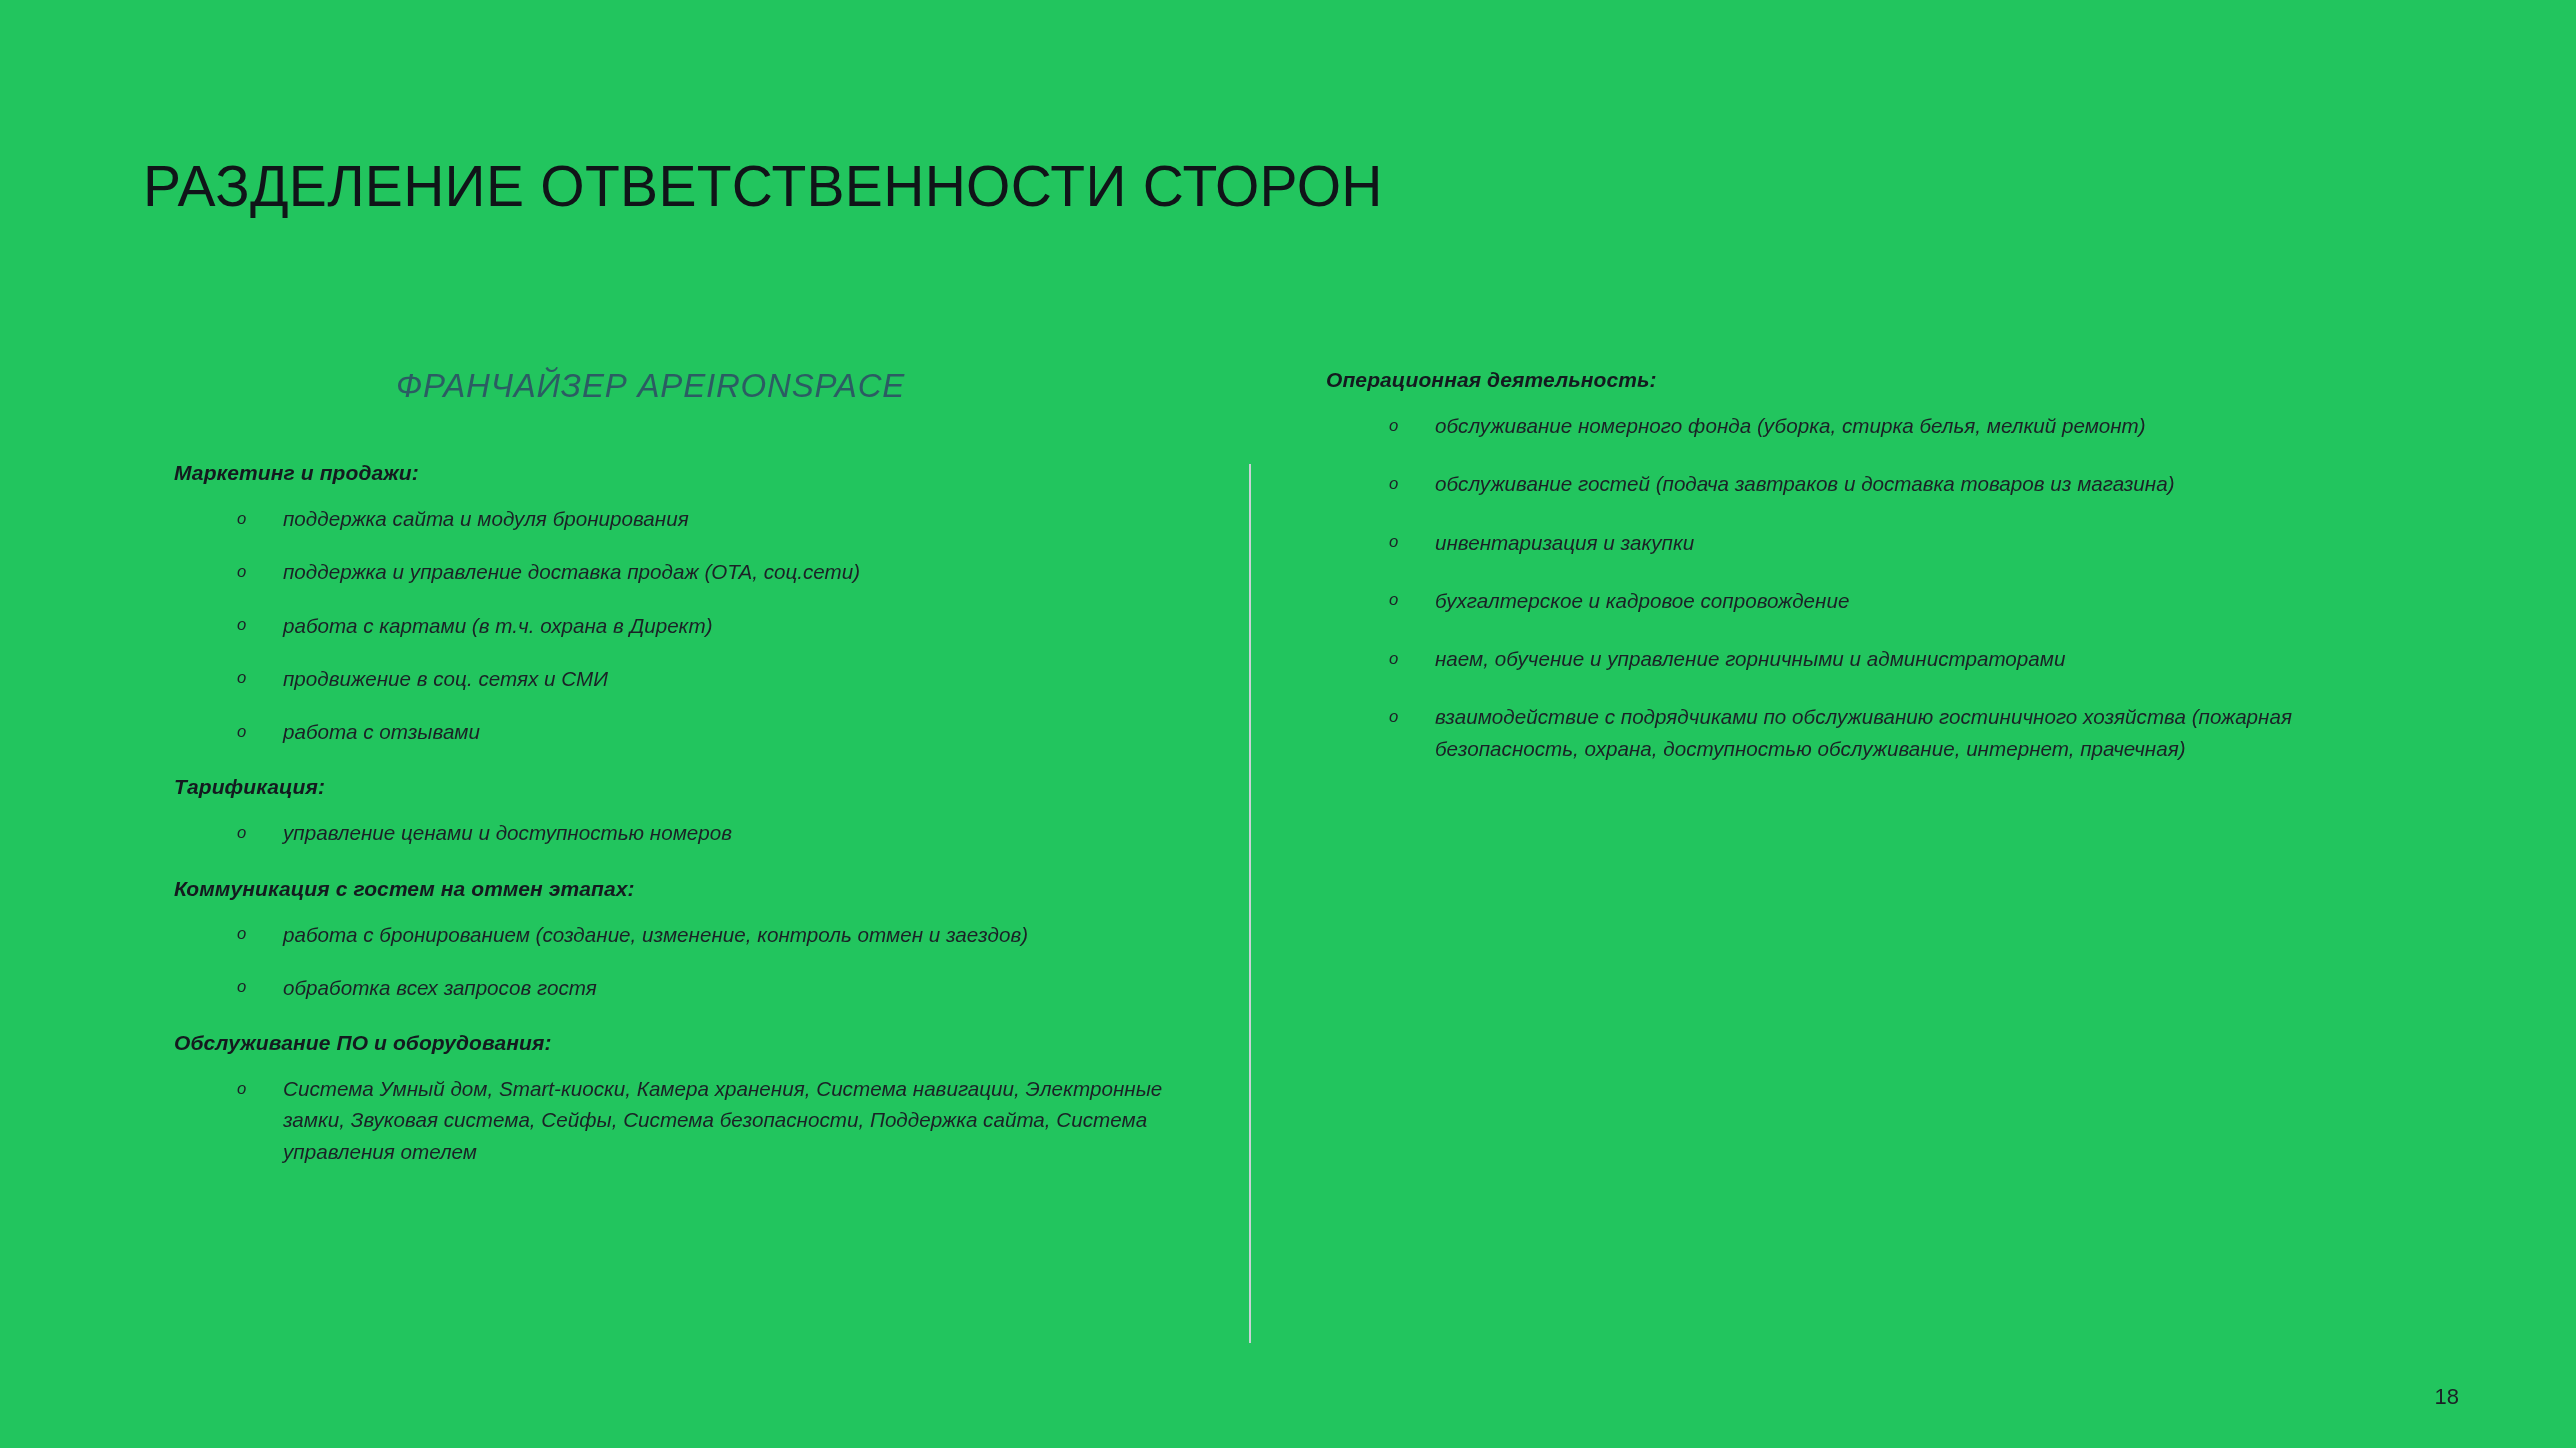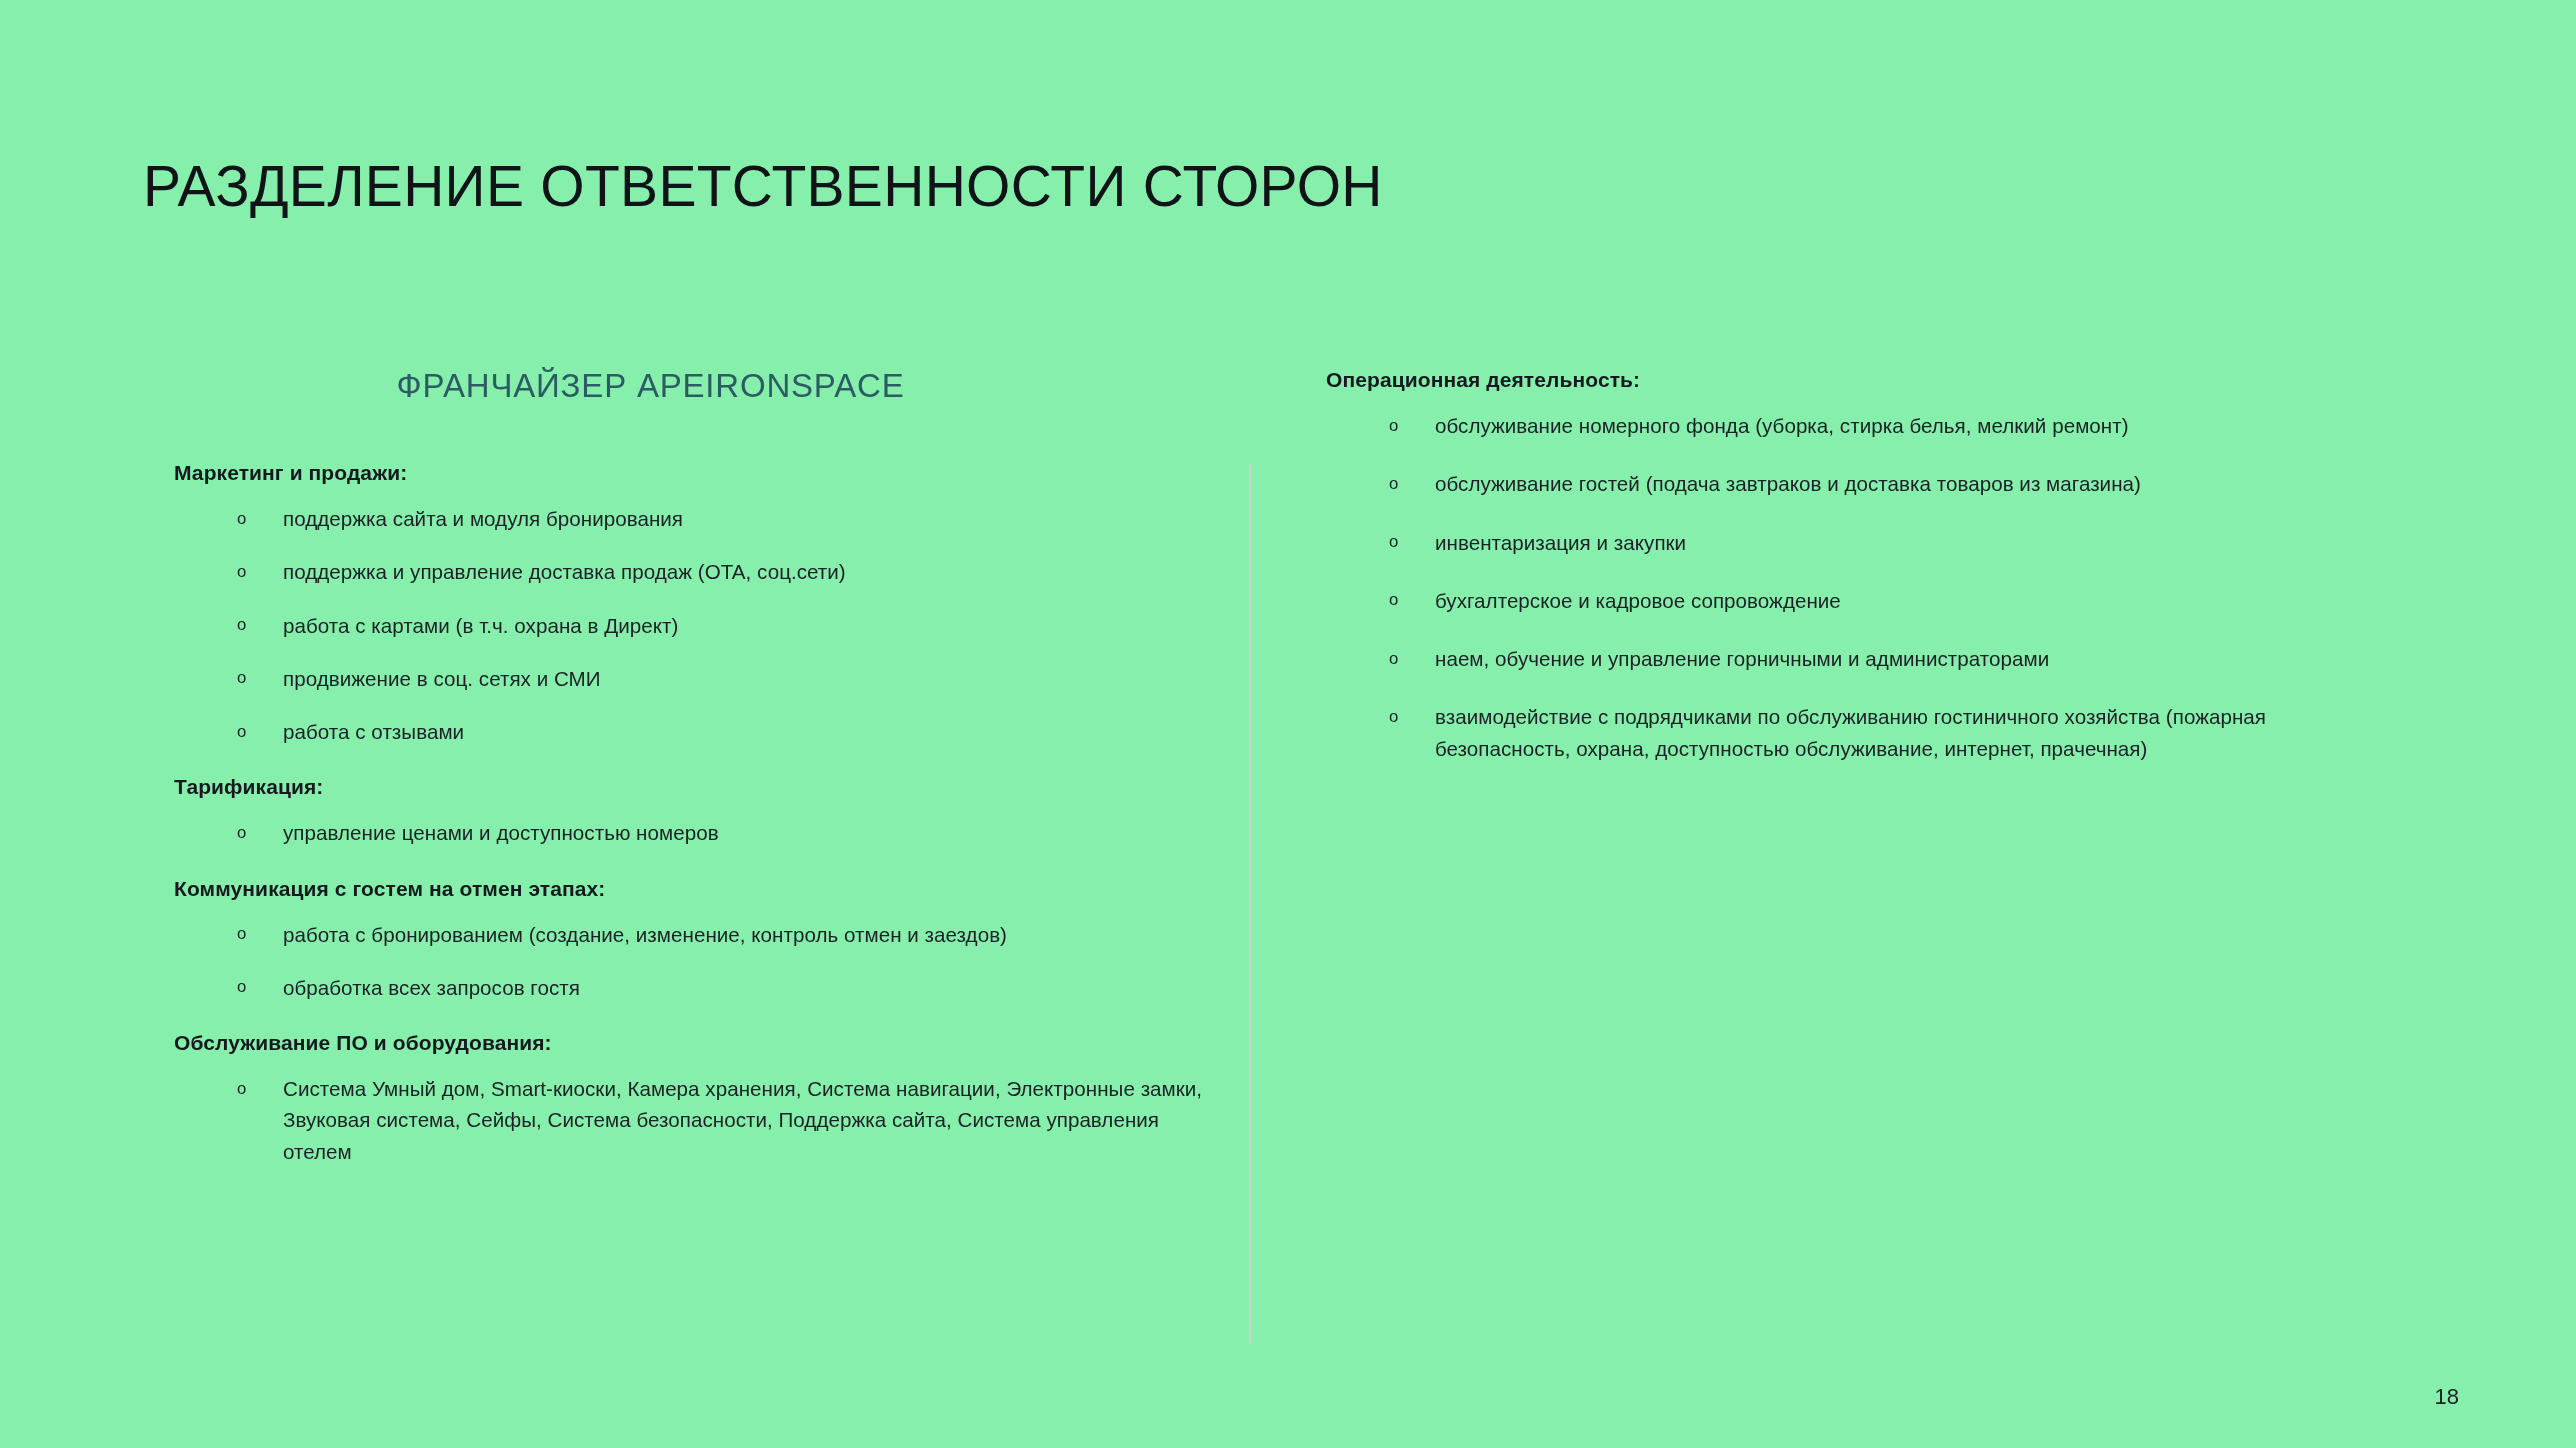--- a/index.html
+++ b/index.html
@@ -12,21 +12,21 @@
     height: 1449px;
     background: #eff3f4;
     font-family: "Liberation Sans", "DejaVu Sans", sans-serif;
     color: #14181c;
     overflow: hidden;
   }
   .slide {
     position: relative;
     width: 2576px;
     height: 1449px;
-    background: #86efac;
+    background: #22c55e;
     box-sizing: border-box;
   }
 
   
   .slide-title {
     position: absolute;
     left: 143px;
     top: 119px;
     font-size: 57px;
     line-height: 1.05;
@@ -36,20 +36,21 @@
     white-space: nowrap;
   }
 
   
   .columns {
     position: absolute;
     left: 0;
     top: 367px;
     width: 2092px;
     height: 1004px;
+    font-style: italic;
   }
   .col {
     position: absolute;
     top: 0;
   }
   .col-left  { left: 174px;  width: 1030px; }
   .col-right { left: 1326px; width: 1069px; }
 
   .col-header {
     font-size: 33px;

